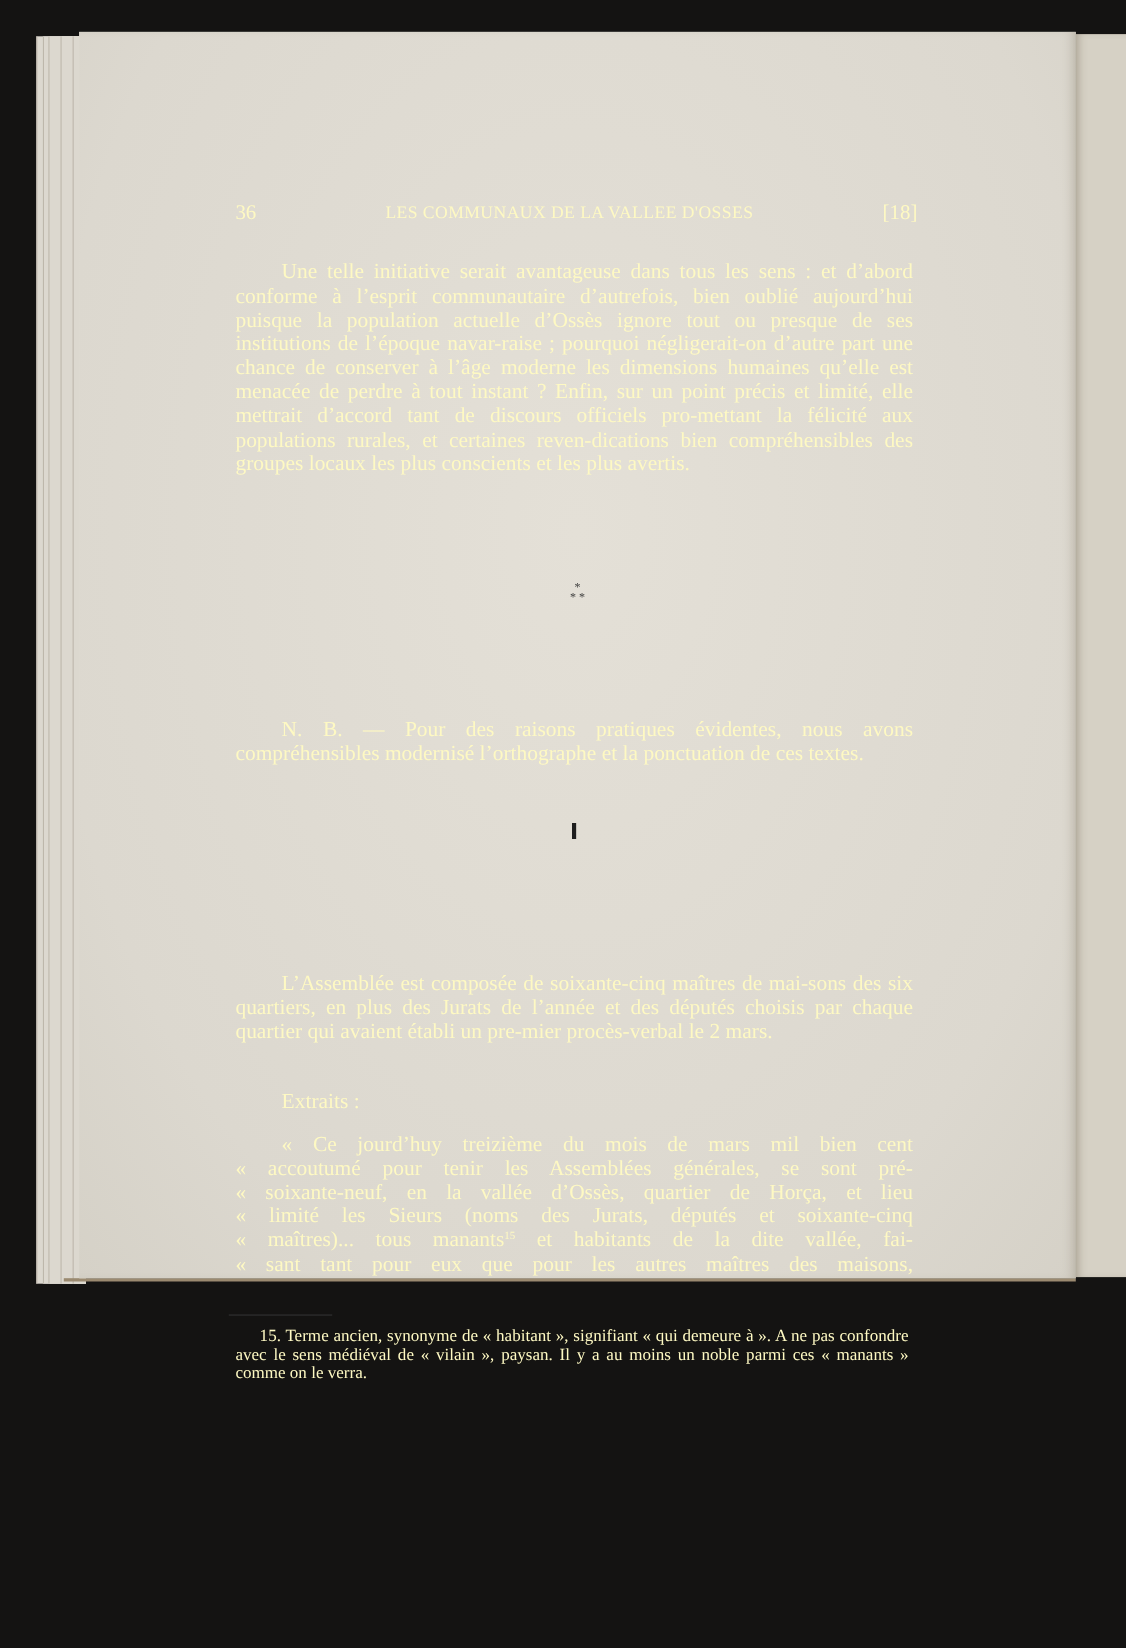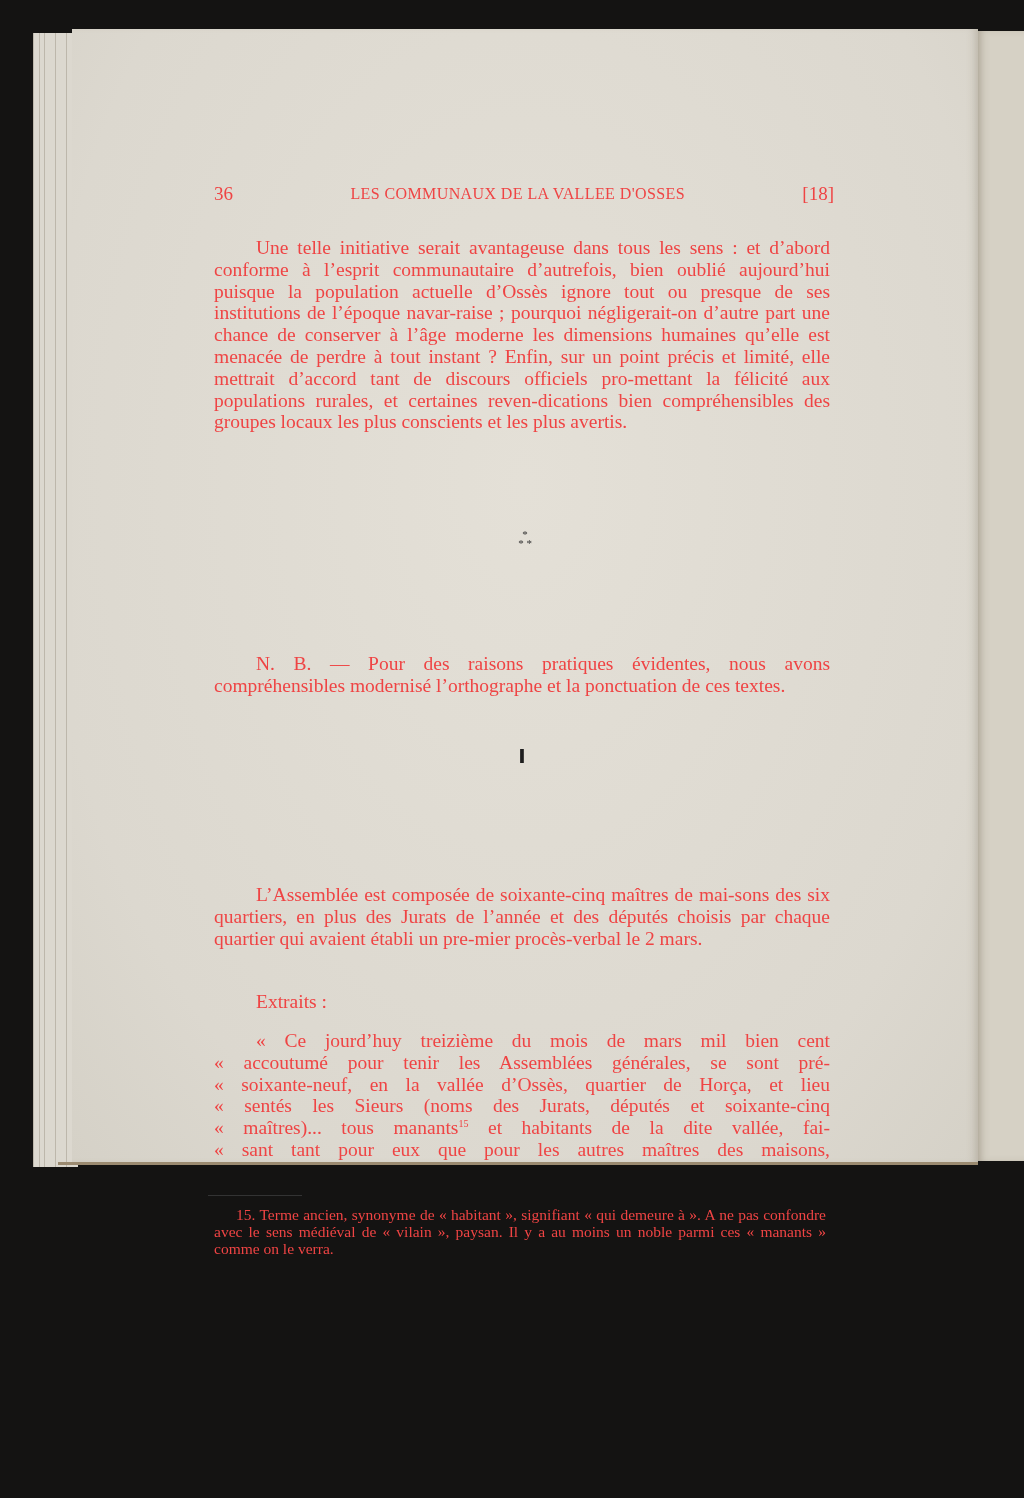--- a/index.html
+++ b/index.html
@@ -22,21 +22,21 @@
   .next-page {
     position: absolute; left: 978px; top: 31px; width: 46px; height: 1130px;
     background: #d6d1c5;
     box-shadow: inset 6px 0 8px -4px rgba(110,100,80,0.45);
   }
   .page-bottom-edge { position: absolute; left: 58px; top: 1162px; width: 920px; height: 3px; background: #9b8a70; }
 
   .txt {
     position: absolute;
     font-family: "Liberation Serif", "DejaVu Serif", serif;
-    color: #ef4444;
+    color: #fef9c3;
   }
   .header {
     left: 214px; top: 181px; width: 620px; height: 26px;
     font-size: 17px; display: flex; justify-content: space-between; align-items: center;
   }
   .header .title { letter-spacing: 0.4px; font-size: 16px; }
   .header .right { font-size: 19px; }
   .header .left { font-size: 19px; }
 
   .body {
@@ -114,21 +114,21 @@
   </div>
 
   <div class="txt body extraits">
     <p>Extraits :</p>
   </div>
 
   <div class="txt body quote">
     <p class="first" style="text-align:justify;text-align-last:justify;">« Ce jourd’huy treizième du mois de mars mil bien cent</p>
     <p style="text-align-last:justify;">« accoutumé pour tenir les Assemblées générales, se sont pré-</p>
     <p style="text-align-last:justify;">« soixante-neuf, en la vallée d’Ossès, quartier de Horça, et lieu</p>
-    <p style="text-align-last:justify;">« sentés les Sieurs (noms des Jurats, députés et soixante-cinq</p>
+    <p style="text-align-last:justify;">« limité les Sieurs (noms des Jurats, députés et soixante-cinq</p>
     <p style="text-align-last:justify;"><span>« maîtres)... tous manants</span><sup>15</sup><span> et habitants de la dite vallée, fai-</span></p>
     <p style="text-align-last:justify;">« sant tant pour eux que pour les autres maîtres des maisons,</p>
   </div>
 
   <div class="fn-rule"></div>
   <div class="txt footnote">
     <p><span>15.</span> <span>Terme ancien, synonyme de « habitant », signifiant « qui demeure à ». A ne pas confondre avec le sens médiéval de « vilain », paysan. Il y a au moins un noble parmi ces « manants » comme on le verra.</span></p>
   </div>
 </div>
 

